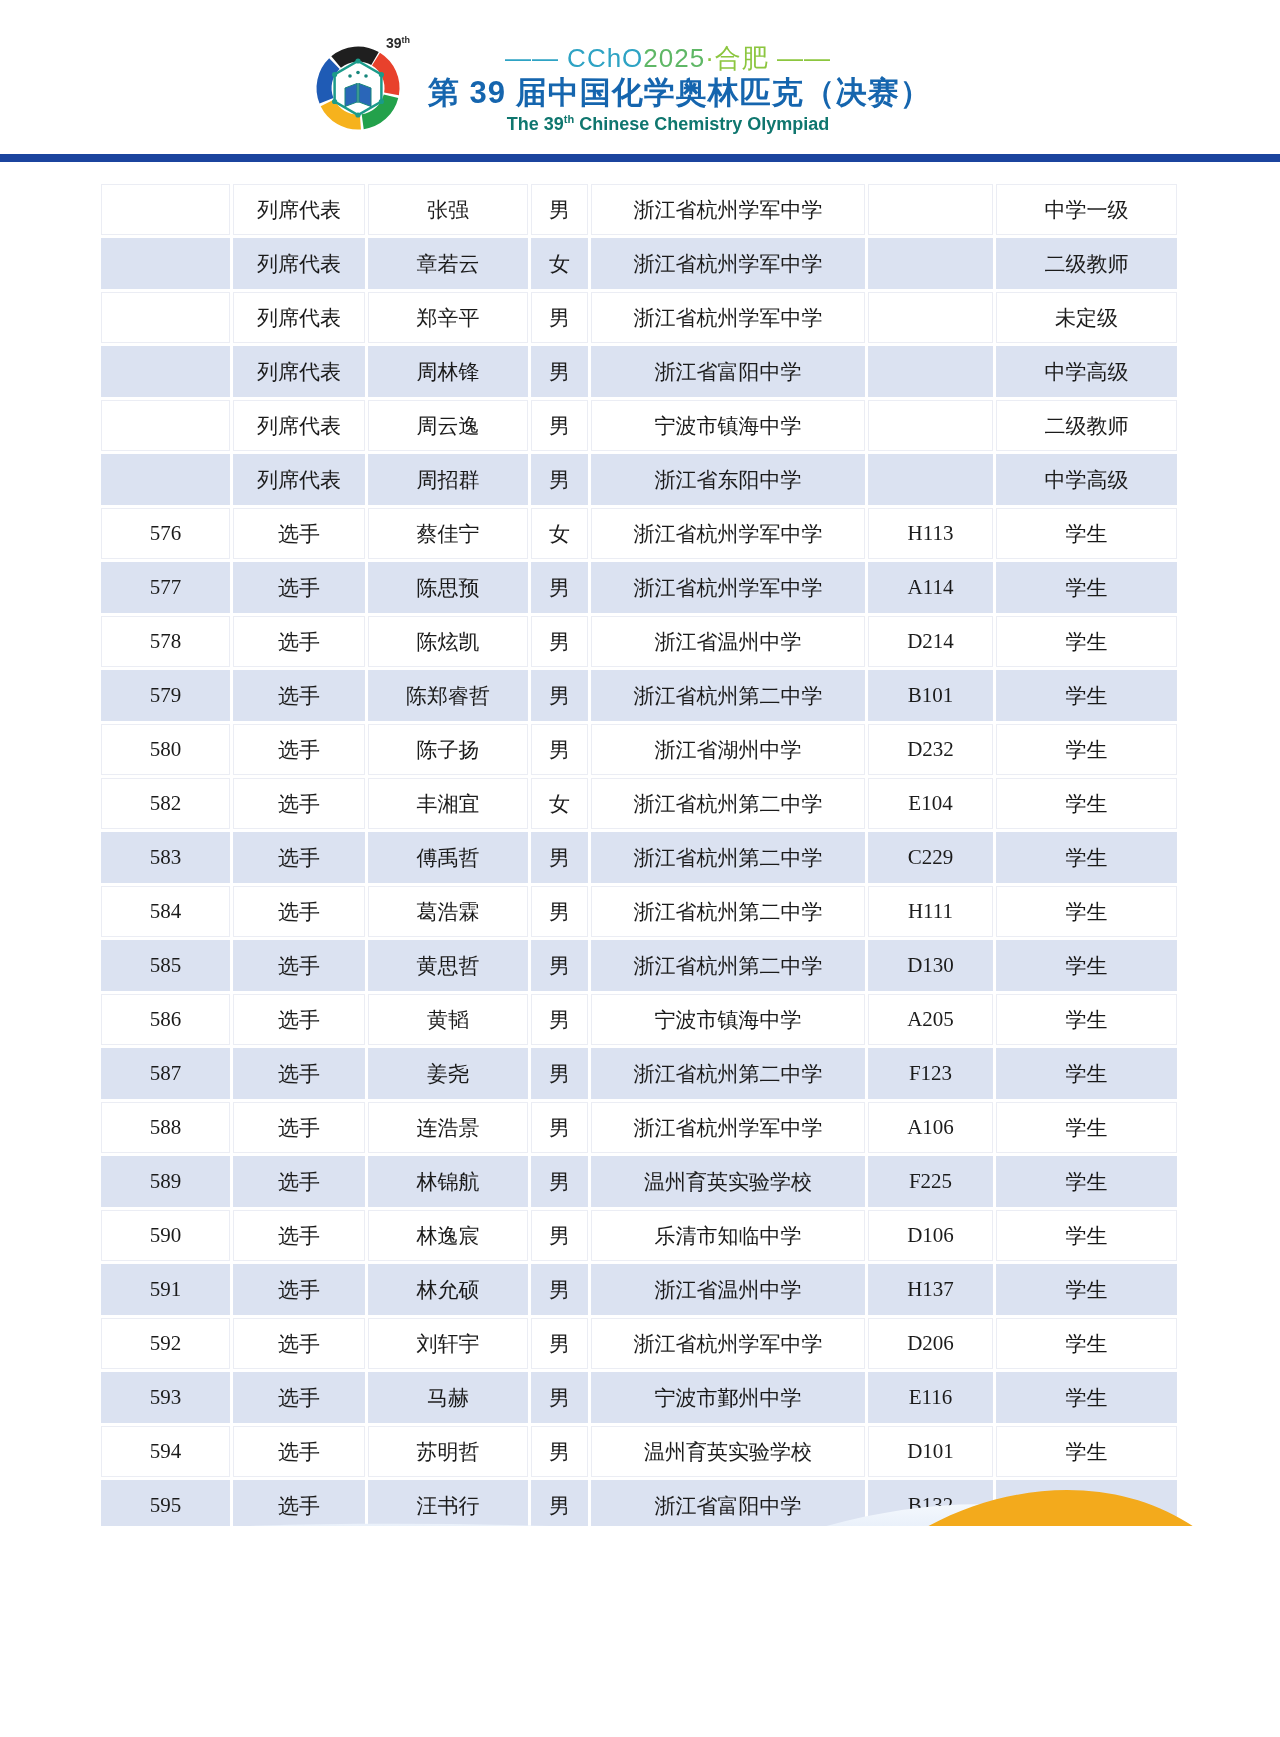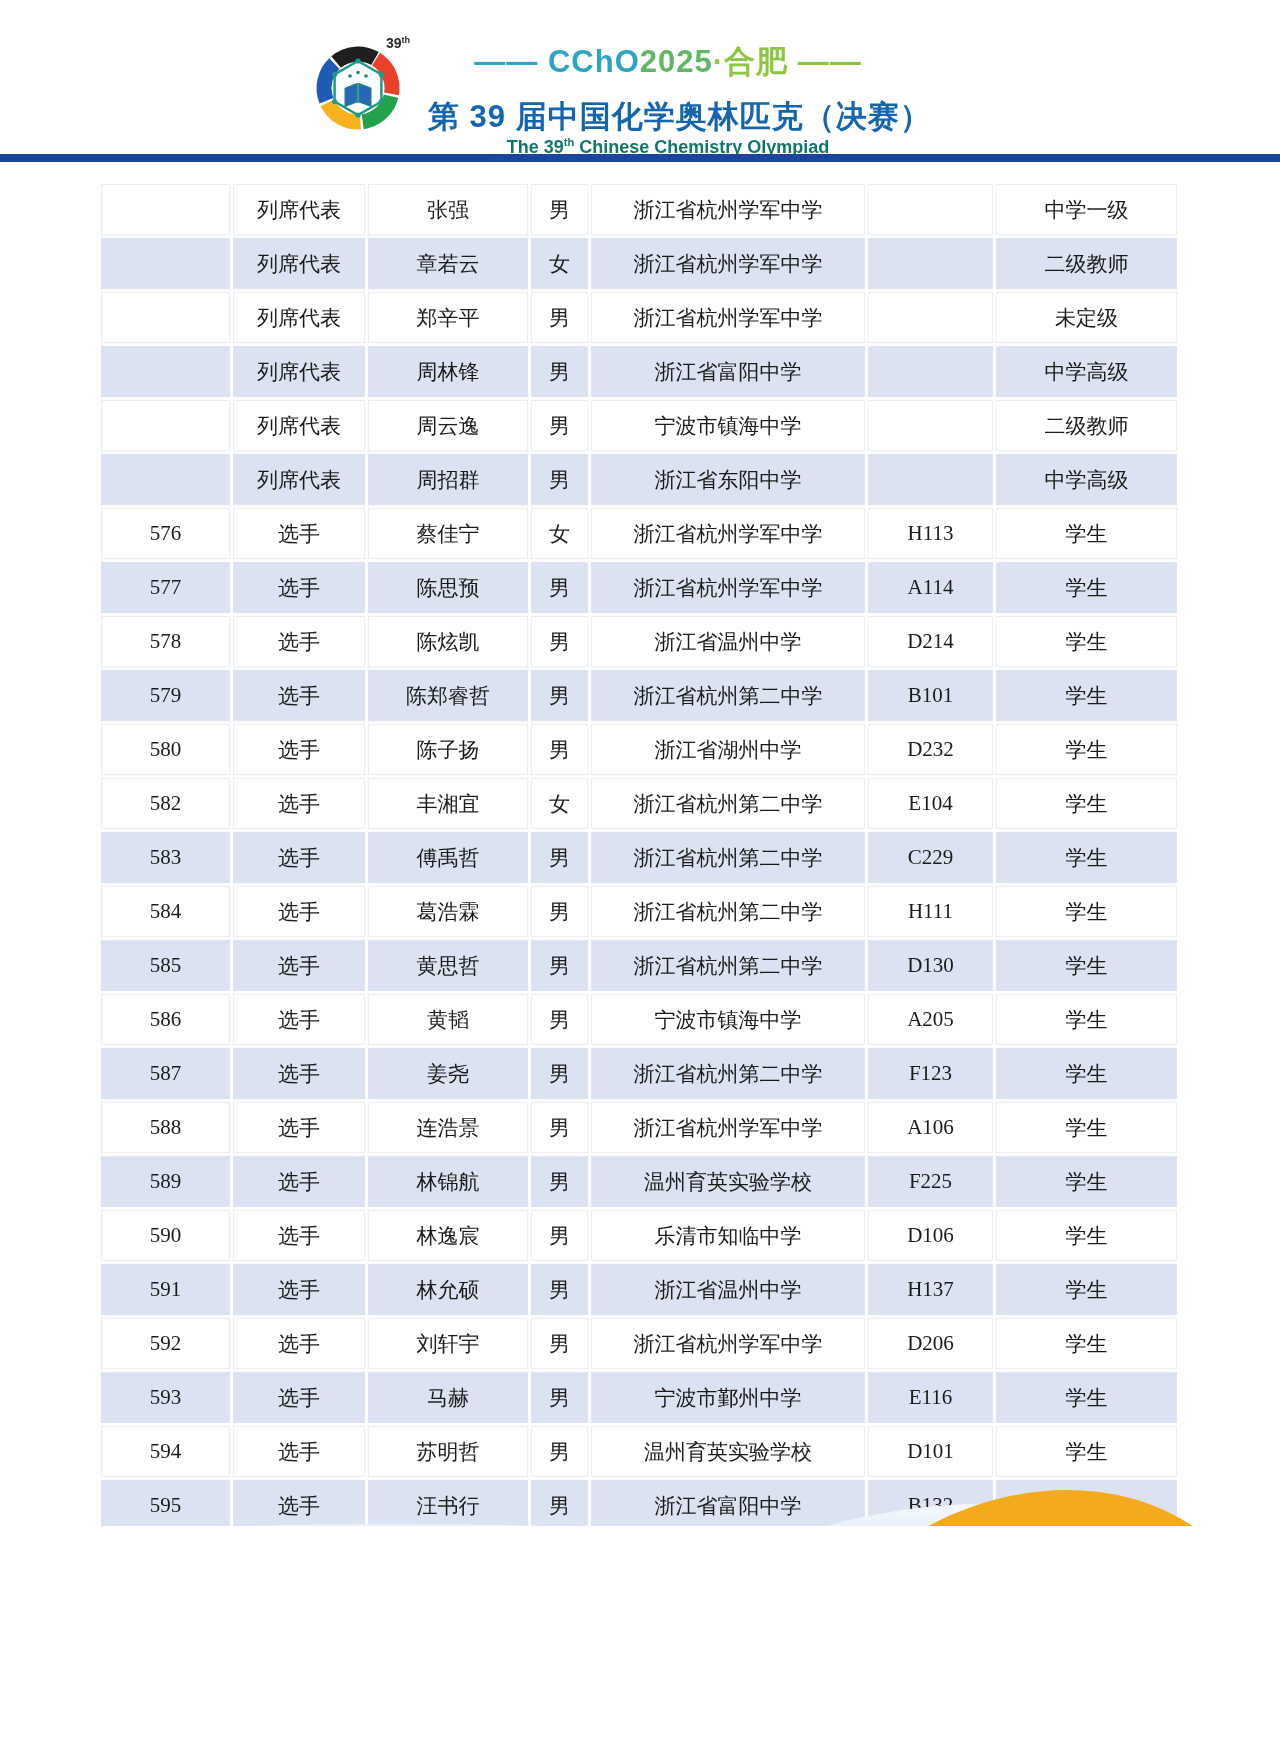--- a/index.html
+++ b/index.html
@@ -9,27 +9,27 @@
     background:#ffffff;
     overflow:hidden;
     font-family:"Liberation Sans","DejaVu Sans",sans-serif;
   }
   
   .logo-svg{position:absolute;left:300px;top:22px;width:124px;height:128px;}
   .title-block{
     position:absolute;left:428px;top:44px;width:480px;
     text-align:center;line-height:1.15;
   }
-  .title-line1{font-size:31px;font-weight:bold;letter-spacing:1px;white-space:nowrap;}
+  .title-line1{font-size:26px;font-weight:normal;letter-spacing:1px;white-space:nowrap;}
   .t-teal{color:#2ea3c4;}
   .t-green{color:#8cc63f;}
   .t-mid{color:#5fb766;}
   .title-cn{
     font-size:31px;font-weight:bold;color:#1565ae;
-    letter-spacing:1px;margin-top:19px;white-space:nowrap;
+    letter-spacing:1px;margin-top:1px;white-space:nowrap;
   }
   .title-en{
     font-size:18px;font-weight:bold;color:#0f766e;margin-top:2px;white-space:nowrap;
   }
   .title-en sup{font-size:11px;}
   .divider-bar{
     position:absolute;left:0;top:154px;width:1280px;height:8px;
     background:#1b449e;
   }
   

